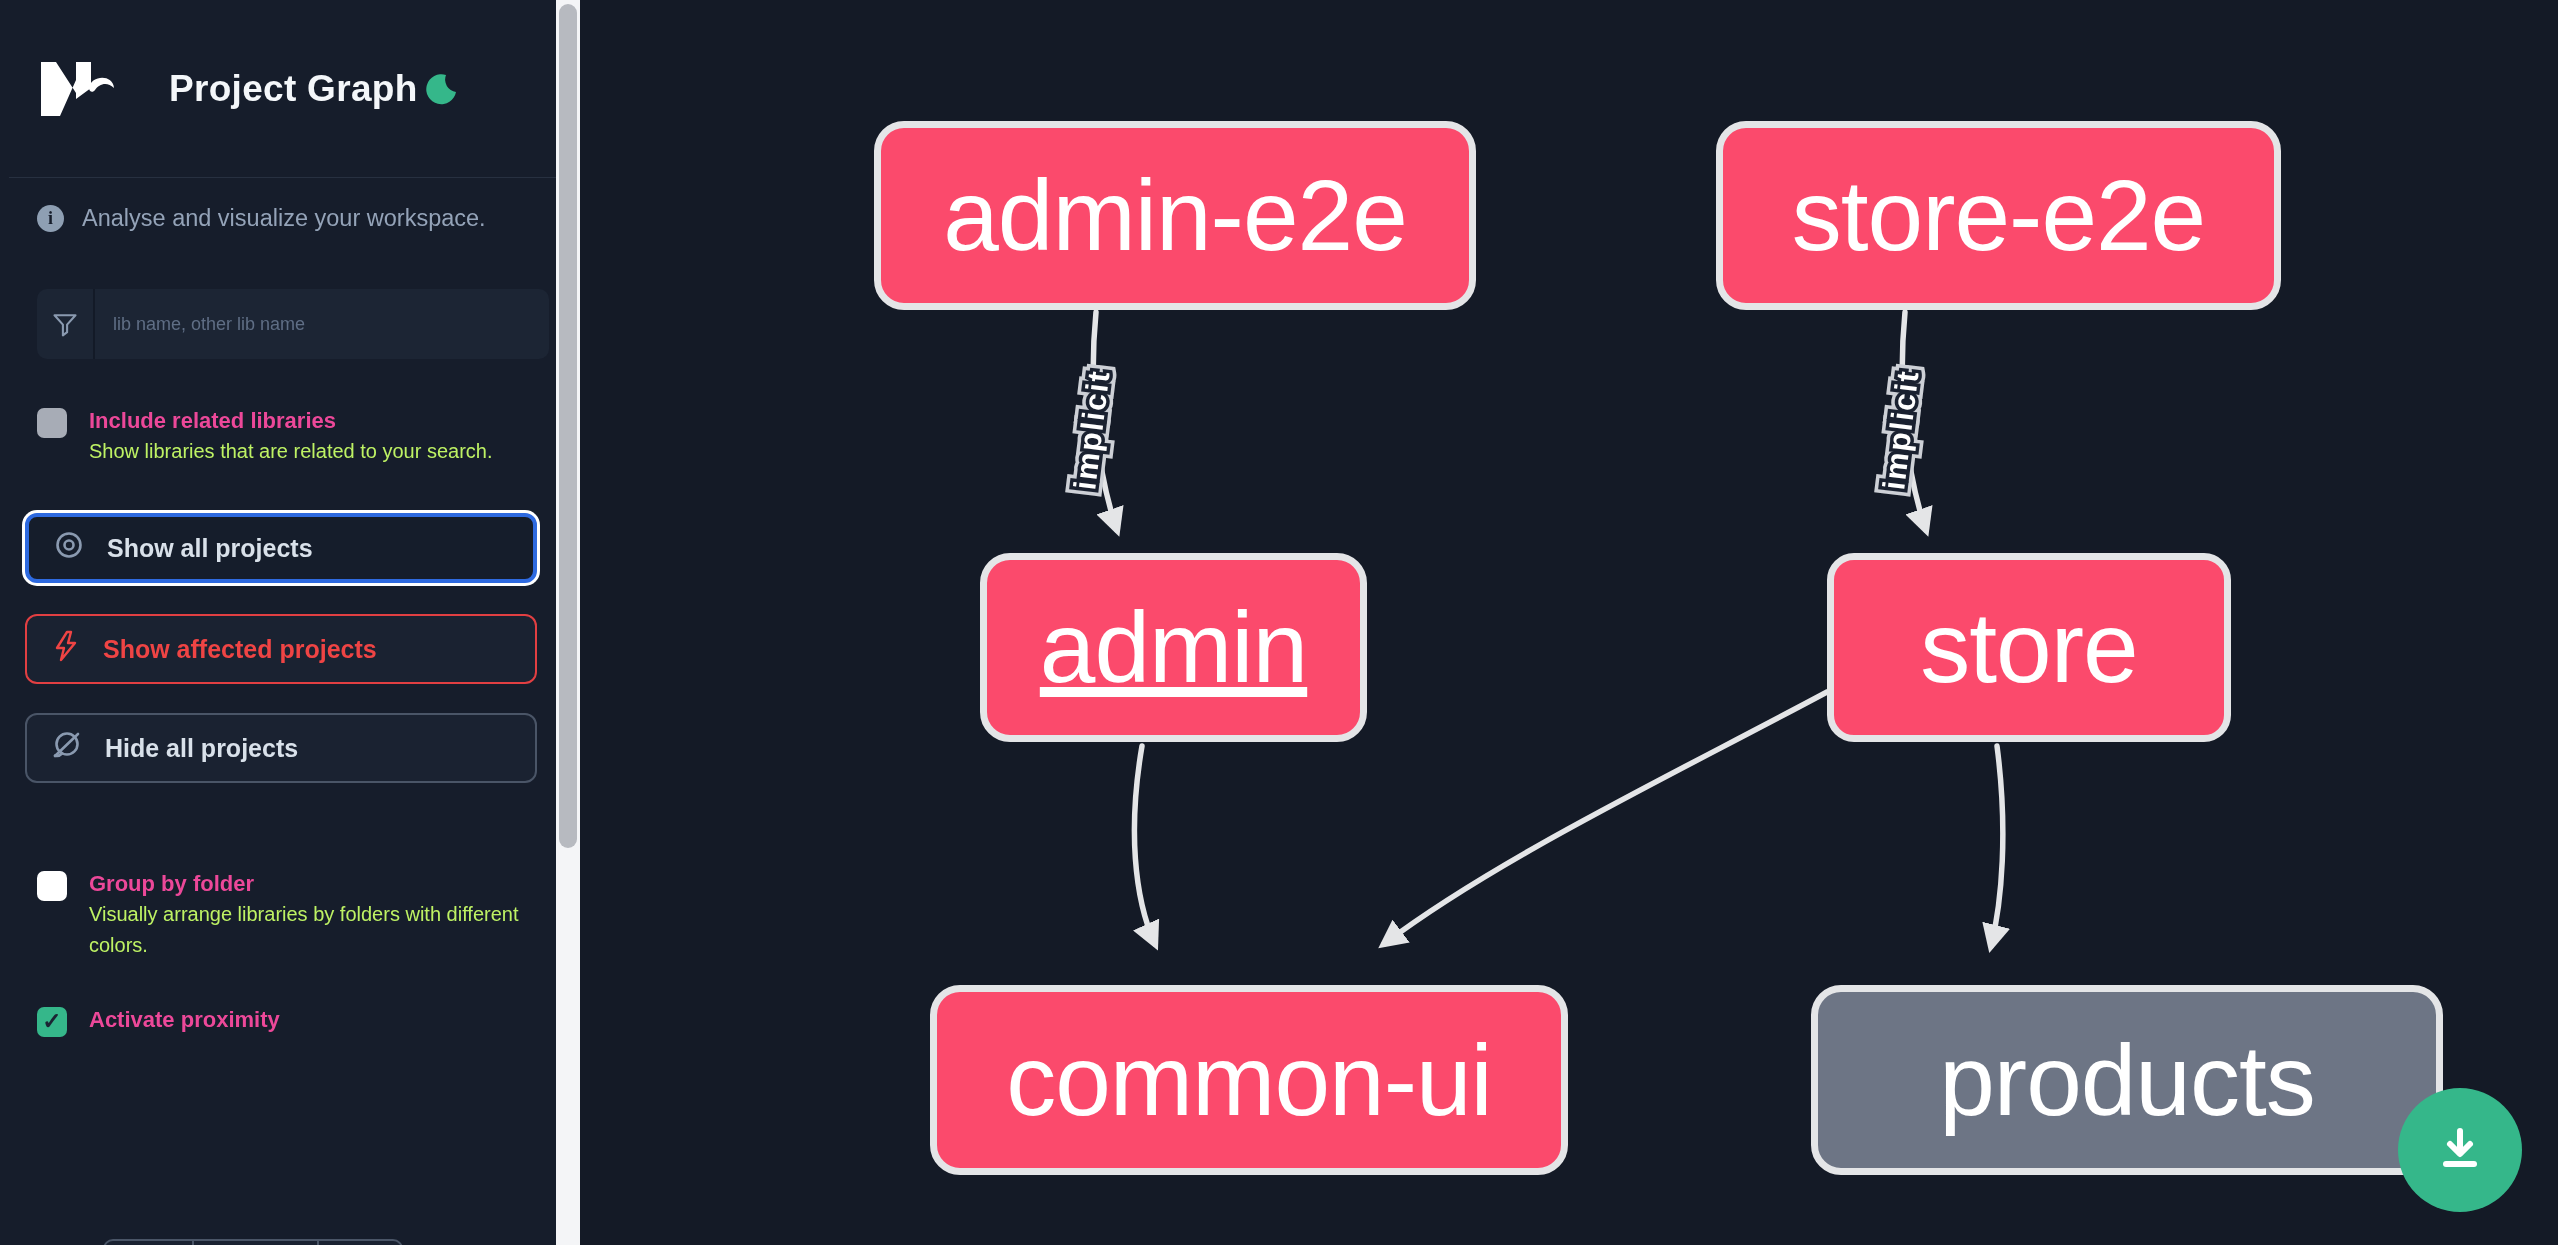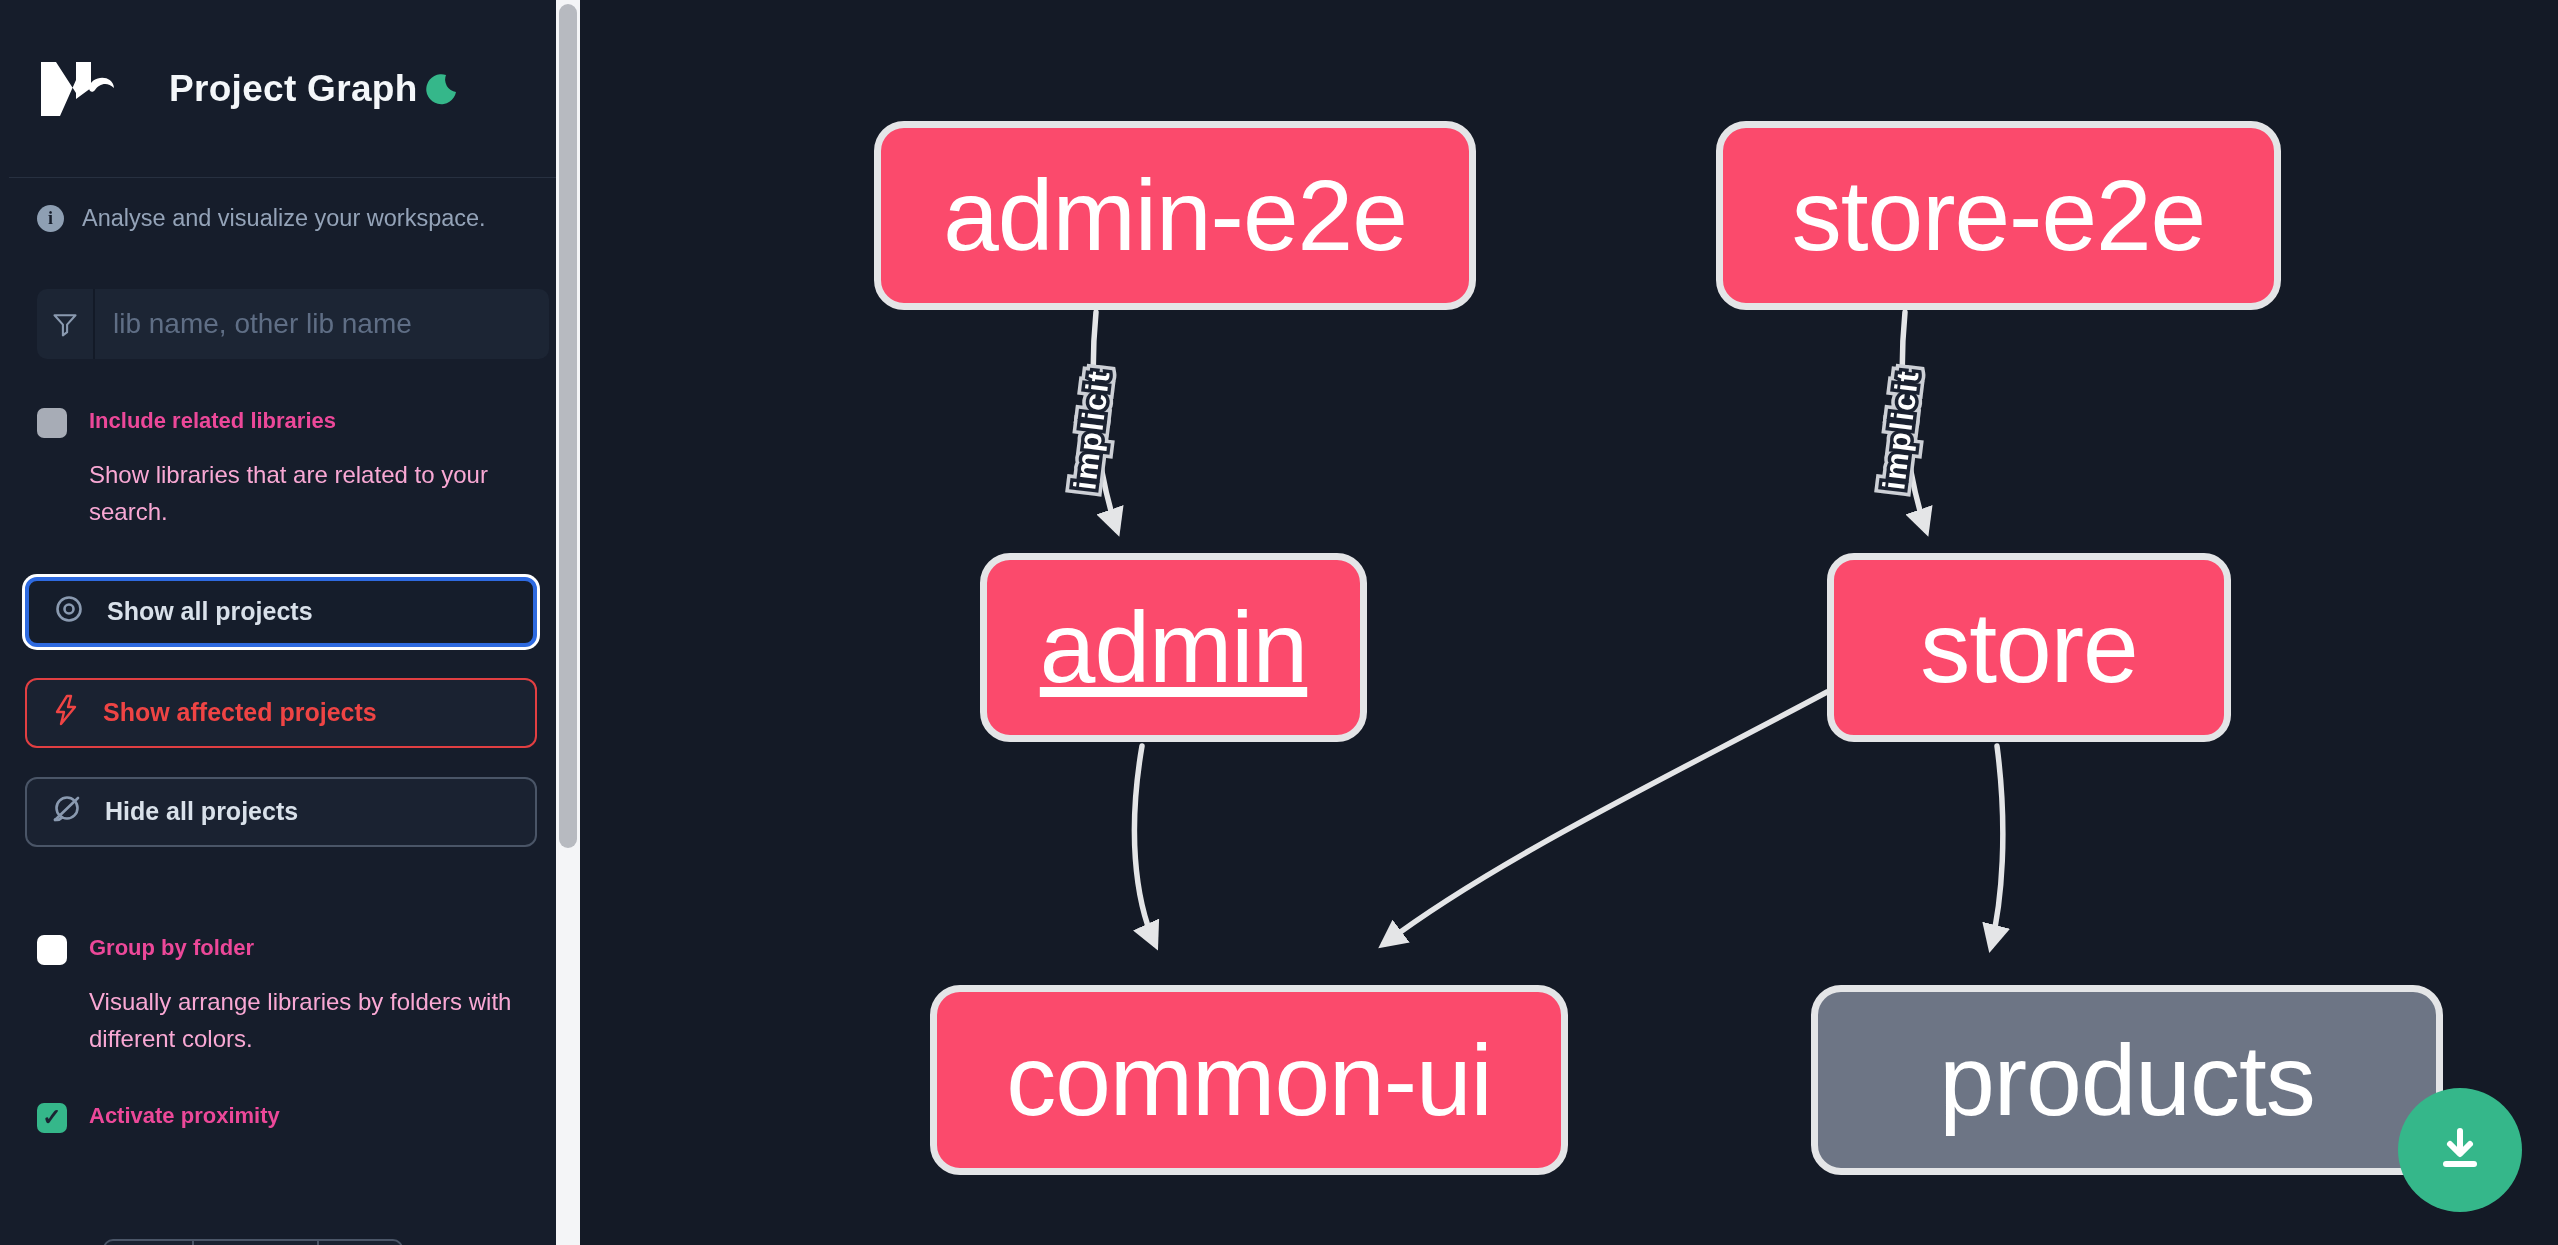--- a/index.html
+++ b/index.html
@@ -13,30 +13,30 @@
   .logo-wrap { display:flex; align-items:center; }
   .app-title { margin-left:54px; font-size:37px; font-weight:700; color:#f4f7fa; letter-spacing:.3px; }
   .moon-btn { margin-left:auto; margin-right:72px; width:34px; height:34px; cursor:pointer; }
 
   .tagline { display:flex; align-items:center; gap:18px; margin:27px 28px 0; color:#94a3b8; font-size:23.5px; }
   .info-dot { width:27px; height:27px; border-radius:50%; background:#8e9fb3; color:#161d2b; font-weight:800;
               font-size:18px; display:flex; align-items:center; justify-content:center; flex:none; font-family:"Liberation Serif",serif; }
 
   .searchbox { margin:57px 28px 0; width:512px; height:70px; background:#1c2534; border-radius:10px; display:flex; align-items:stretch; overflow:hidden; }
   .search-iconcell { width:58px; display:flex; align-items:center; justify-content:center; border-right:2px solid #131a27; }
-  .searchbox input { flex:1; background:transparent; border:0; outline:none; color:#7dd3fc; font-size:28px; padding:0 18px; font-family:"Liberation Sans",sans-serif; }
+  .searchbox input { flex:1; background:transparent; border:0; outline:none; color:#7dd3fc; font-size:18px; padding:0 18px; font-family:"Liberation Sans",sans-serif; }
   .searchbox input::placeholder { color:#5f6e85; }
 
   .toggle { display:flex; align-items:flex-start; gap:22px; margin:0 28px; }
   .cb { width:30px; height:30px; border-radius:7px; flex:none; margin-top:2px; cursor:pointer; }
   .cb-gray { background:#a7acb6; }
   .cb-white { background:#ffffff; }
   .cb-checked { background:#35b78a; display:flex; align-items:center; justify-content:center; color:#1b2433; font-size:23px; font-weight:900; }
   .tg-label { font-size:22px; font-weight:700; color:#ec4899; line-height:30px; }
-  .tg-desc { margin-top:20px; font-size:24px; color:#f9a8d4; line-height:1.56; max-width:438px; }
+  .tg-desc { margin-top:0; font-size:20px; color:#bef264; line-height:1.56; max-width:438px; }
 
   .btn { margin:0 16px; width:512px; height:70px; border-radius:12px; background:#1a2231; display:flex; align-items:center;
          gap:22px; padding:0 24px; font-size:25px; font-weight:600; color:#d9e1ea; cursor:pointer; }
   .btn-focused { border:4px solid #2e6ae0; box-shadow:0 0 0 3px #ffffff; background:#151d2b; }
   .btn-affected { border:2px solid #e23f42; color:#ef4444; }
   .btn-plain { border:2px solid #4a5567; }
 
   .stub { position:absolute; left:103px; top:1239px; width:300px; height:14px; border:2px solid #4a5567; border-bottom:0;
           border-radius:10px 10px 0 0; background:#1a2231; }
   .stub i { position:absolute; top:0; width:2px; height:100%; background:#4a5567; }

